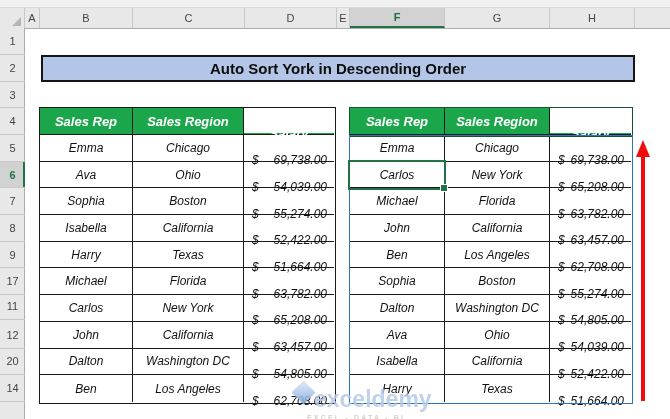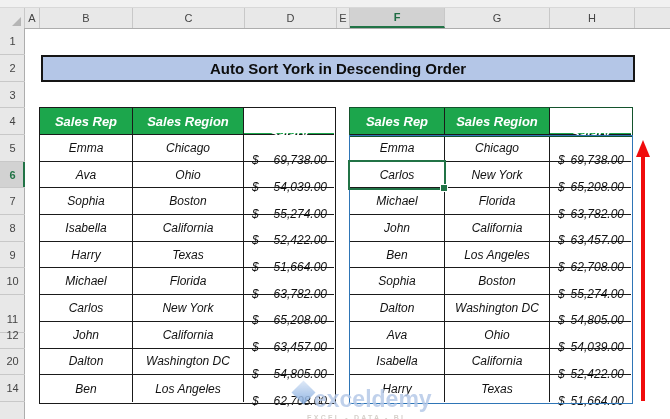--- a/index.html
+++ b/index.html
@@ -73,22 +73,22 @@
   <div id="row-headers">
       <div class="rowh" style="top: 0px; height: 27px;">1</div>
       <div class="rowh" style="top: 27px; height: 27px;">2</div>
       <div class="rowh" style="top: 54px; height: 26px;">3</div>
       <div class="rowh" style="top: 80px; height: 27px;">4</div>
       <div class="rowh" style="top: 107px; height: 26.7px;">5</div>
       <div class="rowh selected" style="top: 133.7px; height: 26.7px;">6</div>
       <div class="rowh" style="top: 160.4px; height: 26.7px;">7</div>
       <div class="rowh" style="top: 187.1px; height: 26.7px;">8</div>
       <div class="rowh" style="top: 213.8px; height: 26.7px;">9</div>
-      <div class="rowh" style="top: 240.5px; height: 26.7px;">10</div>
-      <div class="rowh" style="top: 278px; height: 26.7px;">11</div>
+      <div class="rowh" style="top: 240.5px; height: 26.7px;">17</div>
+      <div class="rowh" style="top: 265px; height: 26.7px;">11</div>
       <div class="rowh" style="top: 293.9px; height: 26.7px;">12</div>
       <div class="rowh" style="top: 320.6px; height: 26.7px;">20</div>
       <div class="rowh" style="top: 347.3px; height: 26.7px;">14</div>
     </div>
 
   <div id="title-banner">Auto Sort York in Descending Order</div>
 
   <div id="left-table" class="xl-table" style="left: 40px; top: 108px; grid-template-columns: 93px 111px 90px; grid-template-rows: 27px repeat(10, 26.7px);">
       <div class="xl-cell hdr">Sales Rep</div>
       <div class="xl-cell hdr">Sales Region</div>

